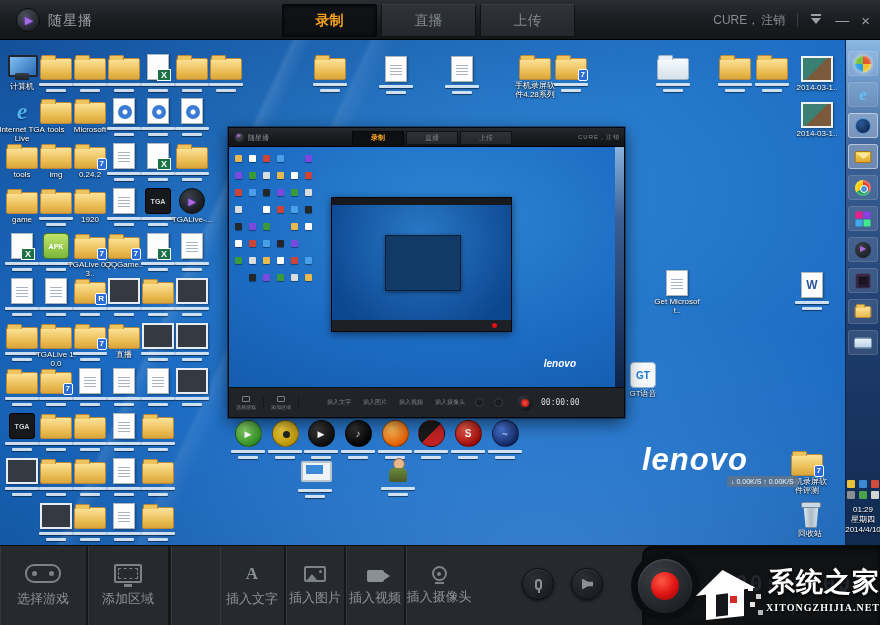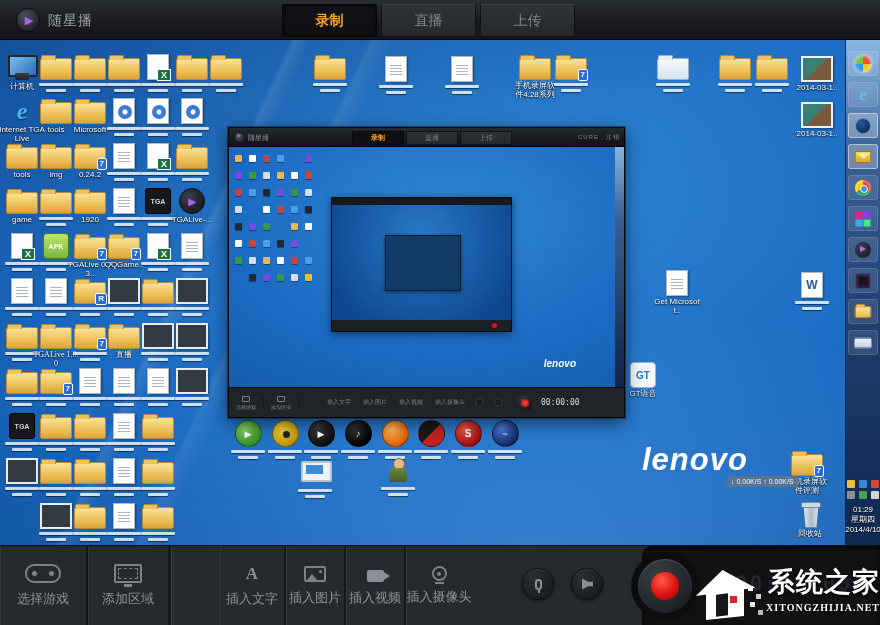--- a/index.html
+++ b/index.html
@@ -537,21 +537,21 @@
             <span class="og">W</span>
           </div>
           <div class="bl w1"></div>
           <div class="bl w2"></div>
         </div>
         <div class="icell" style="left: -1px; top: 283px;">
           <div class="ic t-folder"></div>
           <div class="bl w1"></div>
           <div class="bl w2"></div>
         </div>
-        <div class="icell" style="left: 33px; top: 283px; font-family: Liberation Serif, serif;">
+        <div class="icell" style="left: 33px; top: 283px;">
           <div class="ic t-folder"></div>
           <span class="lb">TGALive 1.0.0</span>
         </div>
         <div class="icell" style="left: 67px; top: 283px;">
           <div class="ic t-folder7">
             <b class="badge">7</b>
           </div>
           <div class="bl w1"></div>
           <div class="bl w2"></div>
         </div>
@@ -893,20 +893,28 @@
   <div class="topbar">
     <div class="logo">
         <span>▶</span>
       </div>
     <div class="app-title">随星播</div>
     <div class="tabs" id="tabs">
         <div class="tab active">录制</div>
         <div class="tab">直播</div>
         <div class="tab">上传</div>
       </div>
+    <div class="top-right">
+      <span class="user-text">CURE，</span>
+      <span class="logout" style="margin-left:-10px;">注销</span>
+      <span class="tdiv"></span>
+      <span class="chev"></span>
+      <span class="wmin">—</span>
+      <span class="wclose">×</span>
+    </div>
   </div>
 
   <div class="toolbar">
     <div class="tbtn" style="left:0;width:88px;">
       <div class="ico-game"></div>
       <span class="cap-label">选择游戏</span>
     </div>
     <div class="tbtn" style="left:88px;width:82px;">
       <div class="ico-region"></div>
       <span class="cap-label">添加区域</span>

